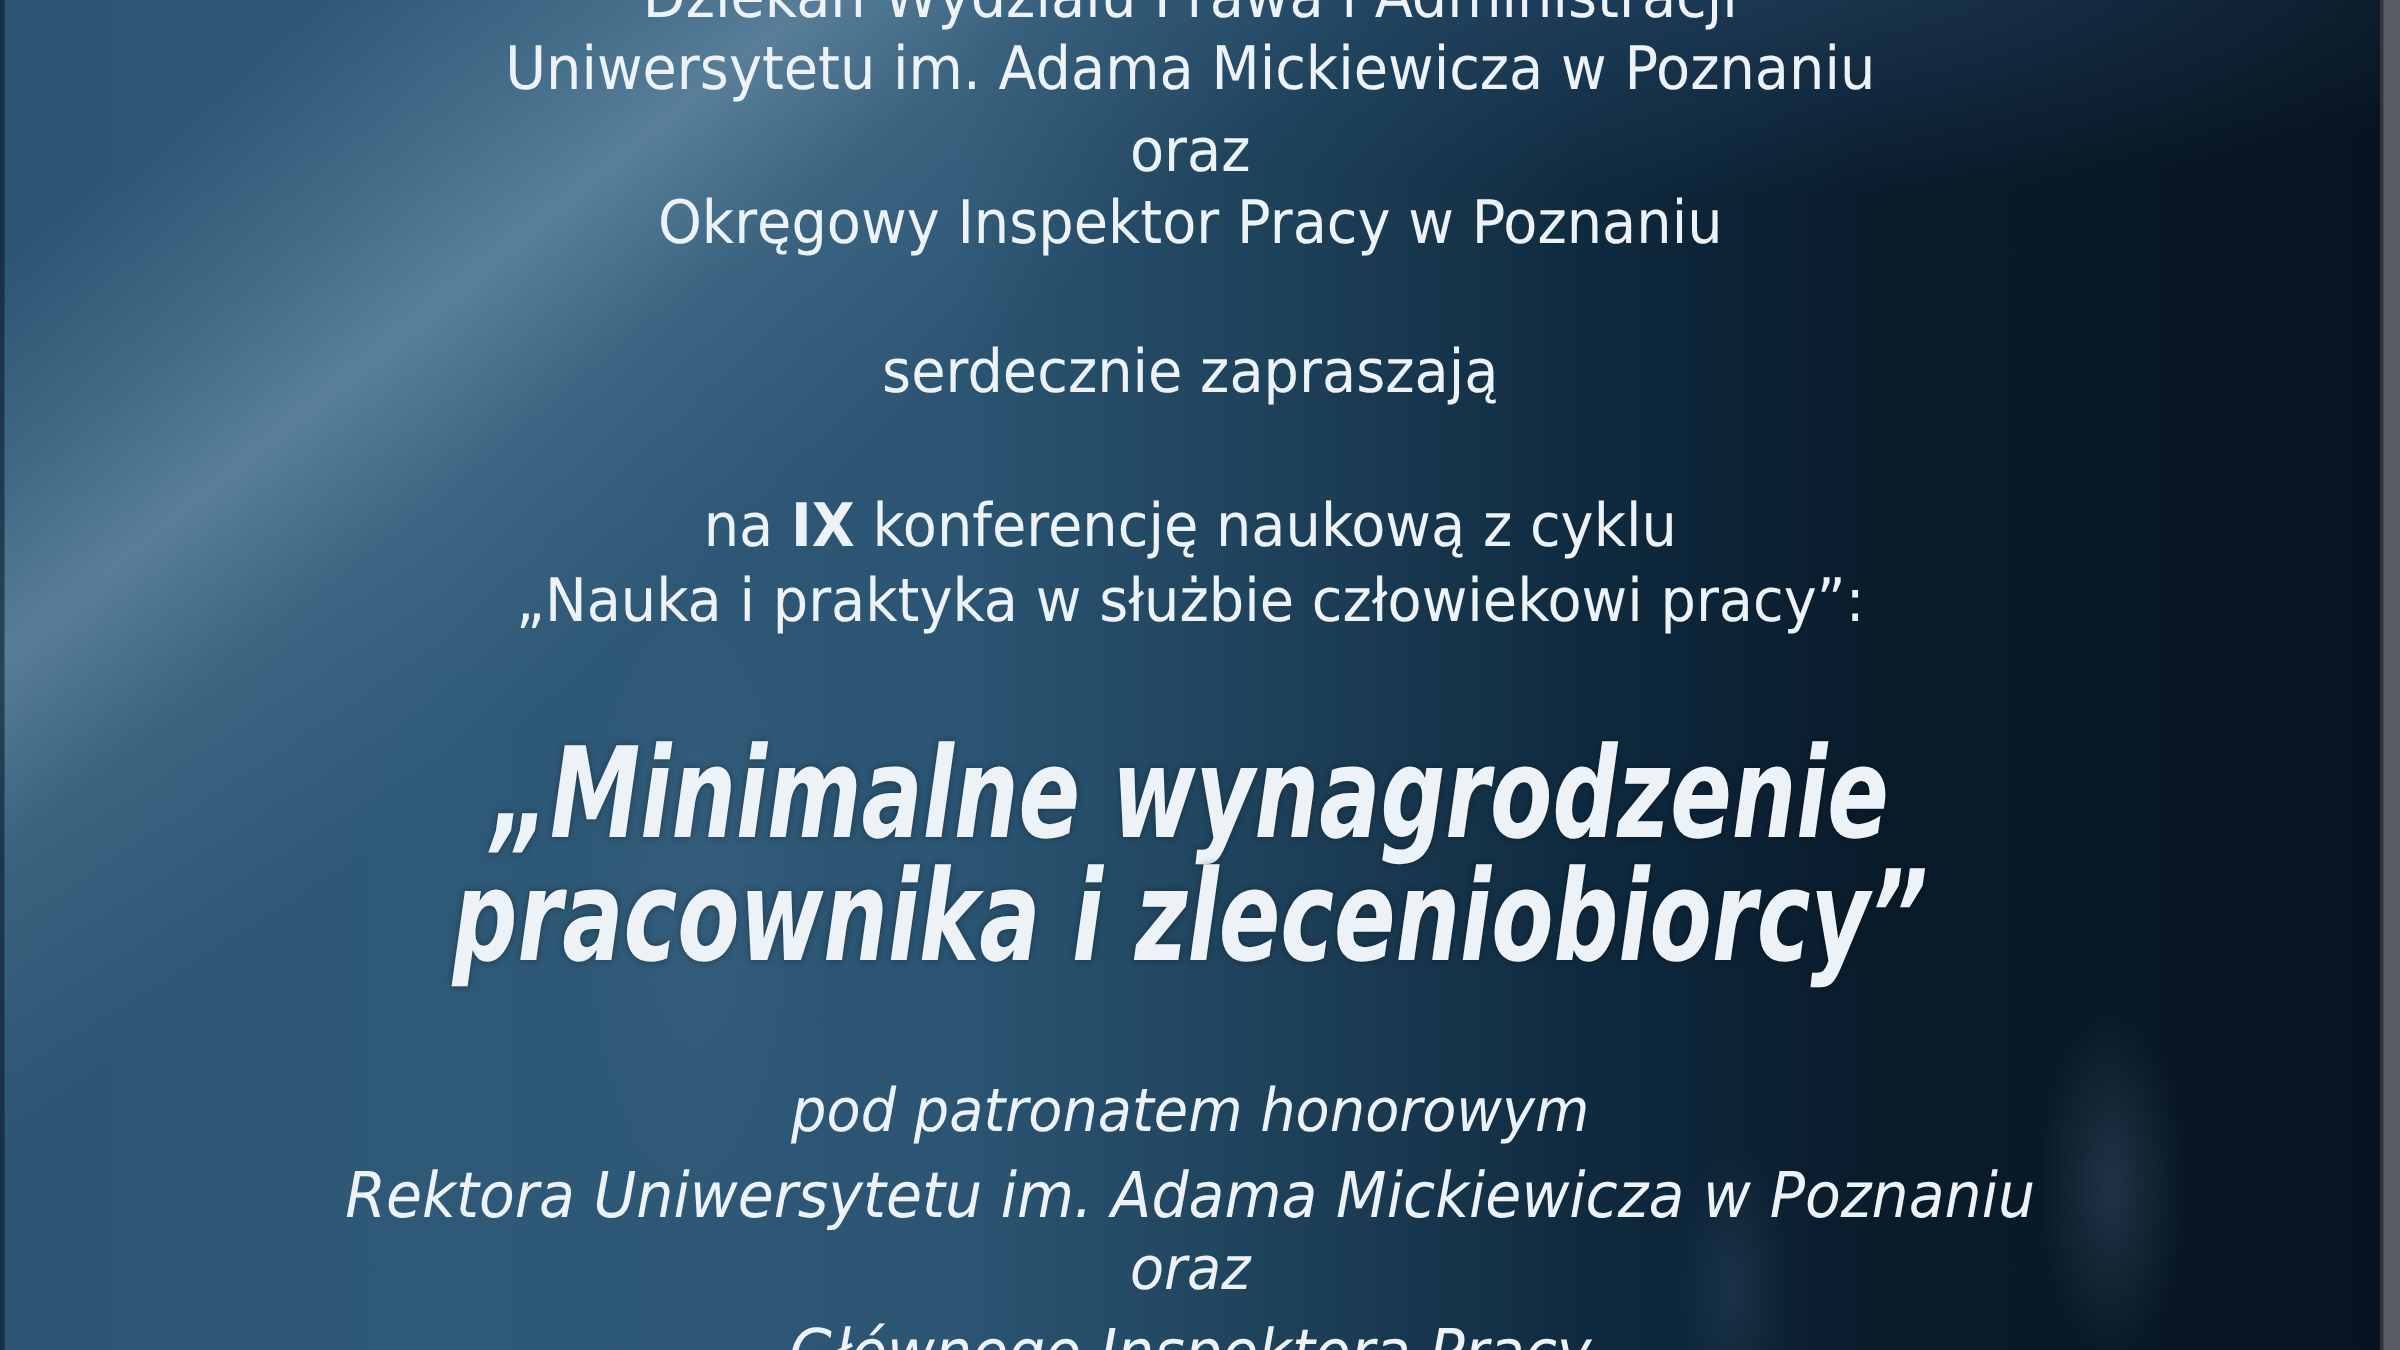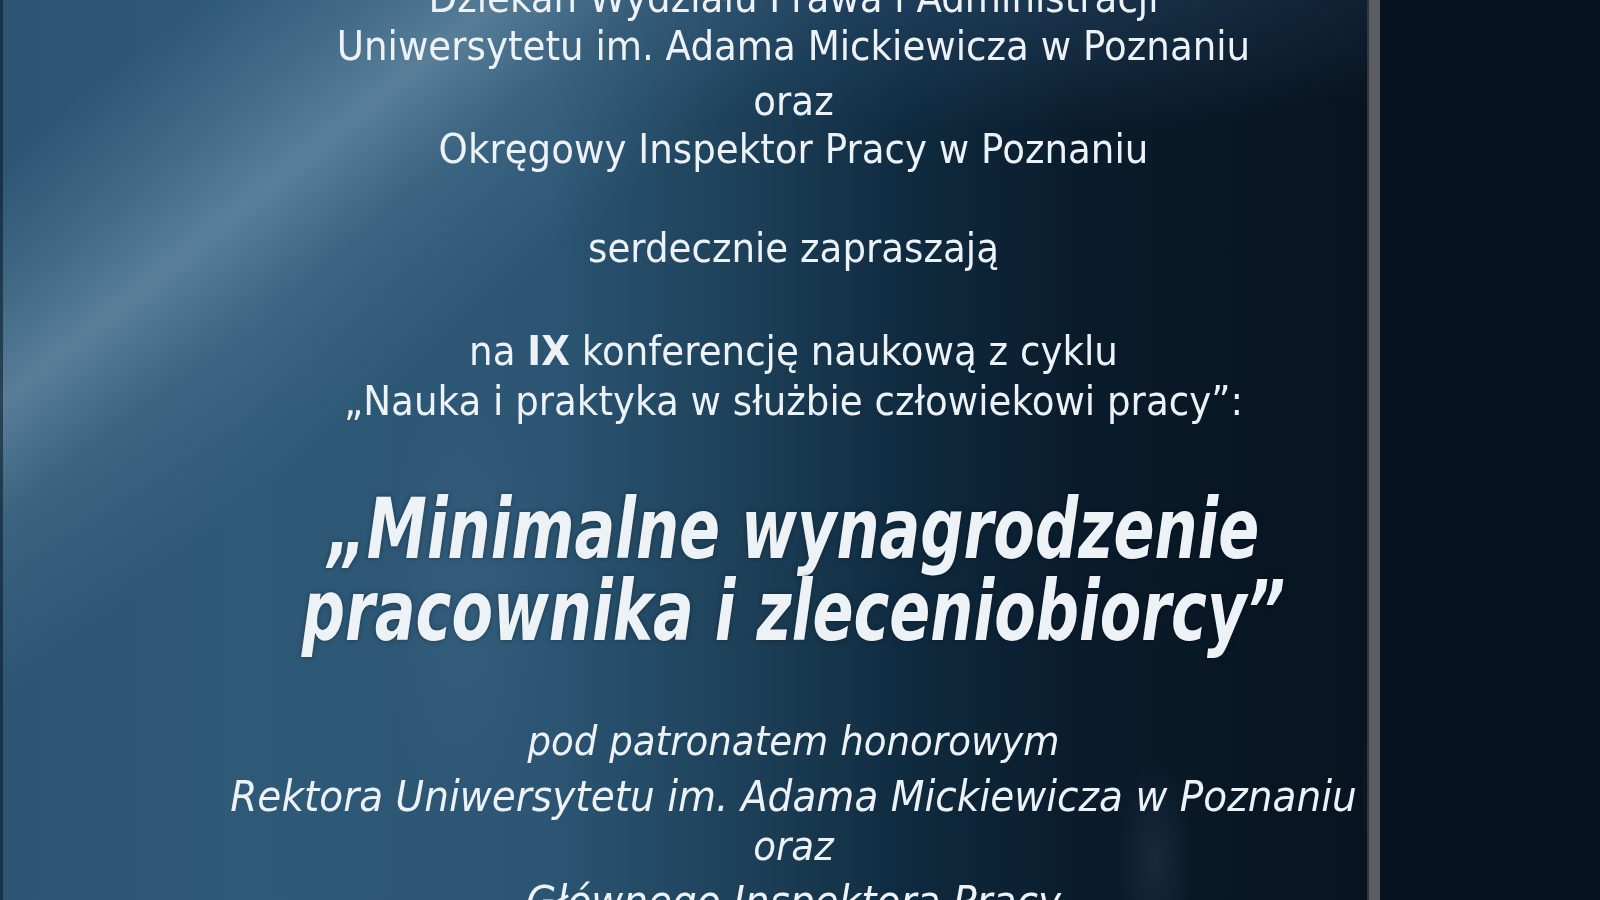--- a/index.html
+++ b/index.html
@@ -5,21 +5,21 @@
   html, body {
     margin: 0;
     padding: 0;
     width: 1600px;
     height: 900px;
     overflow: hidden;
     background: #071320;
   }
   #poster {
     position: relative;
-    width: 1380px;
+    width: 1600px;
     height: 900px;
     overflow: hidden;
     font-family: "DejaVu Sans", "Liberation Sans", sans-serif;
   }
   
   .bg {
     position: absolute;
     inset: 0;
     background:
       radial-gradient(70px 170px at 1408px 790px, rgba(125,160,190,0.20), rgba(125,160,190,0) 70%),

